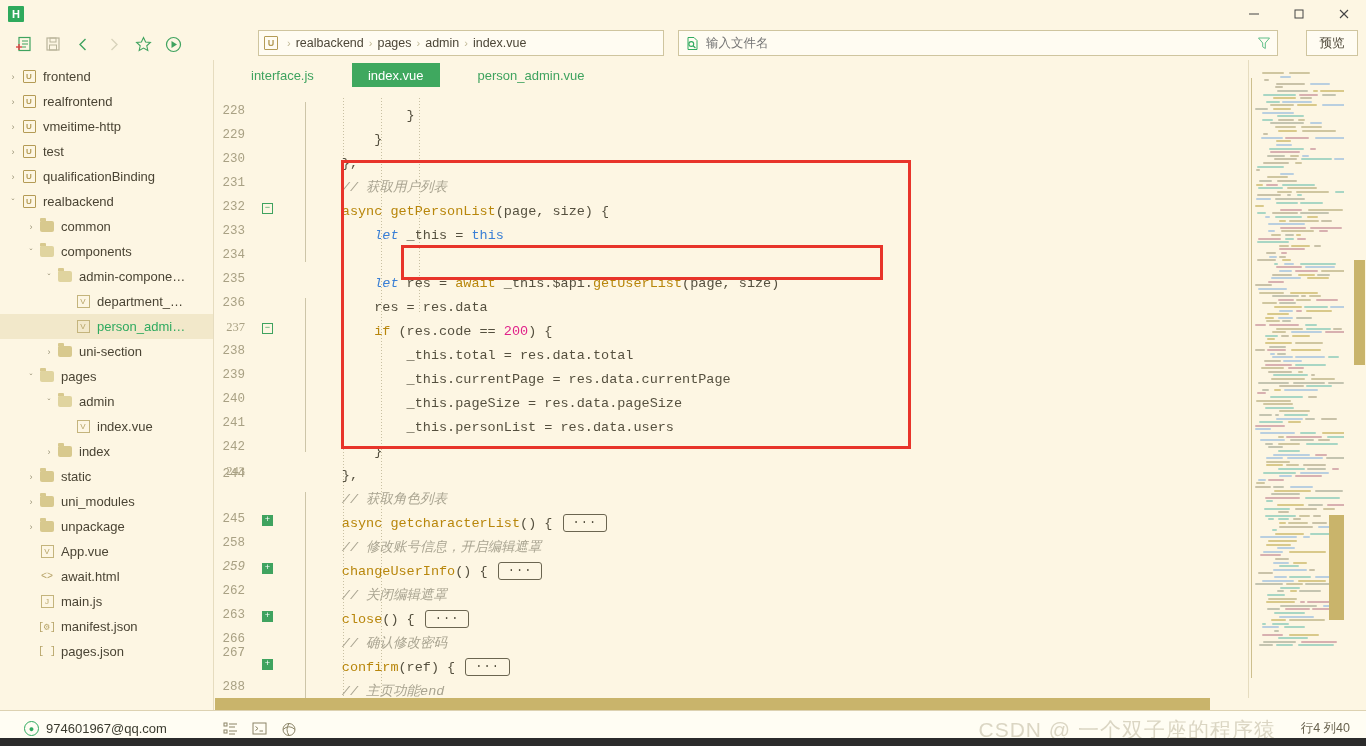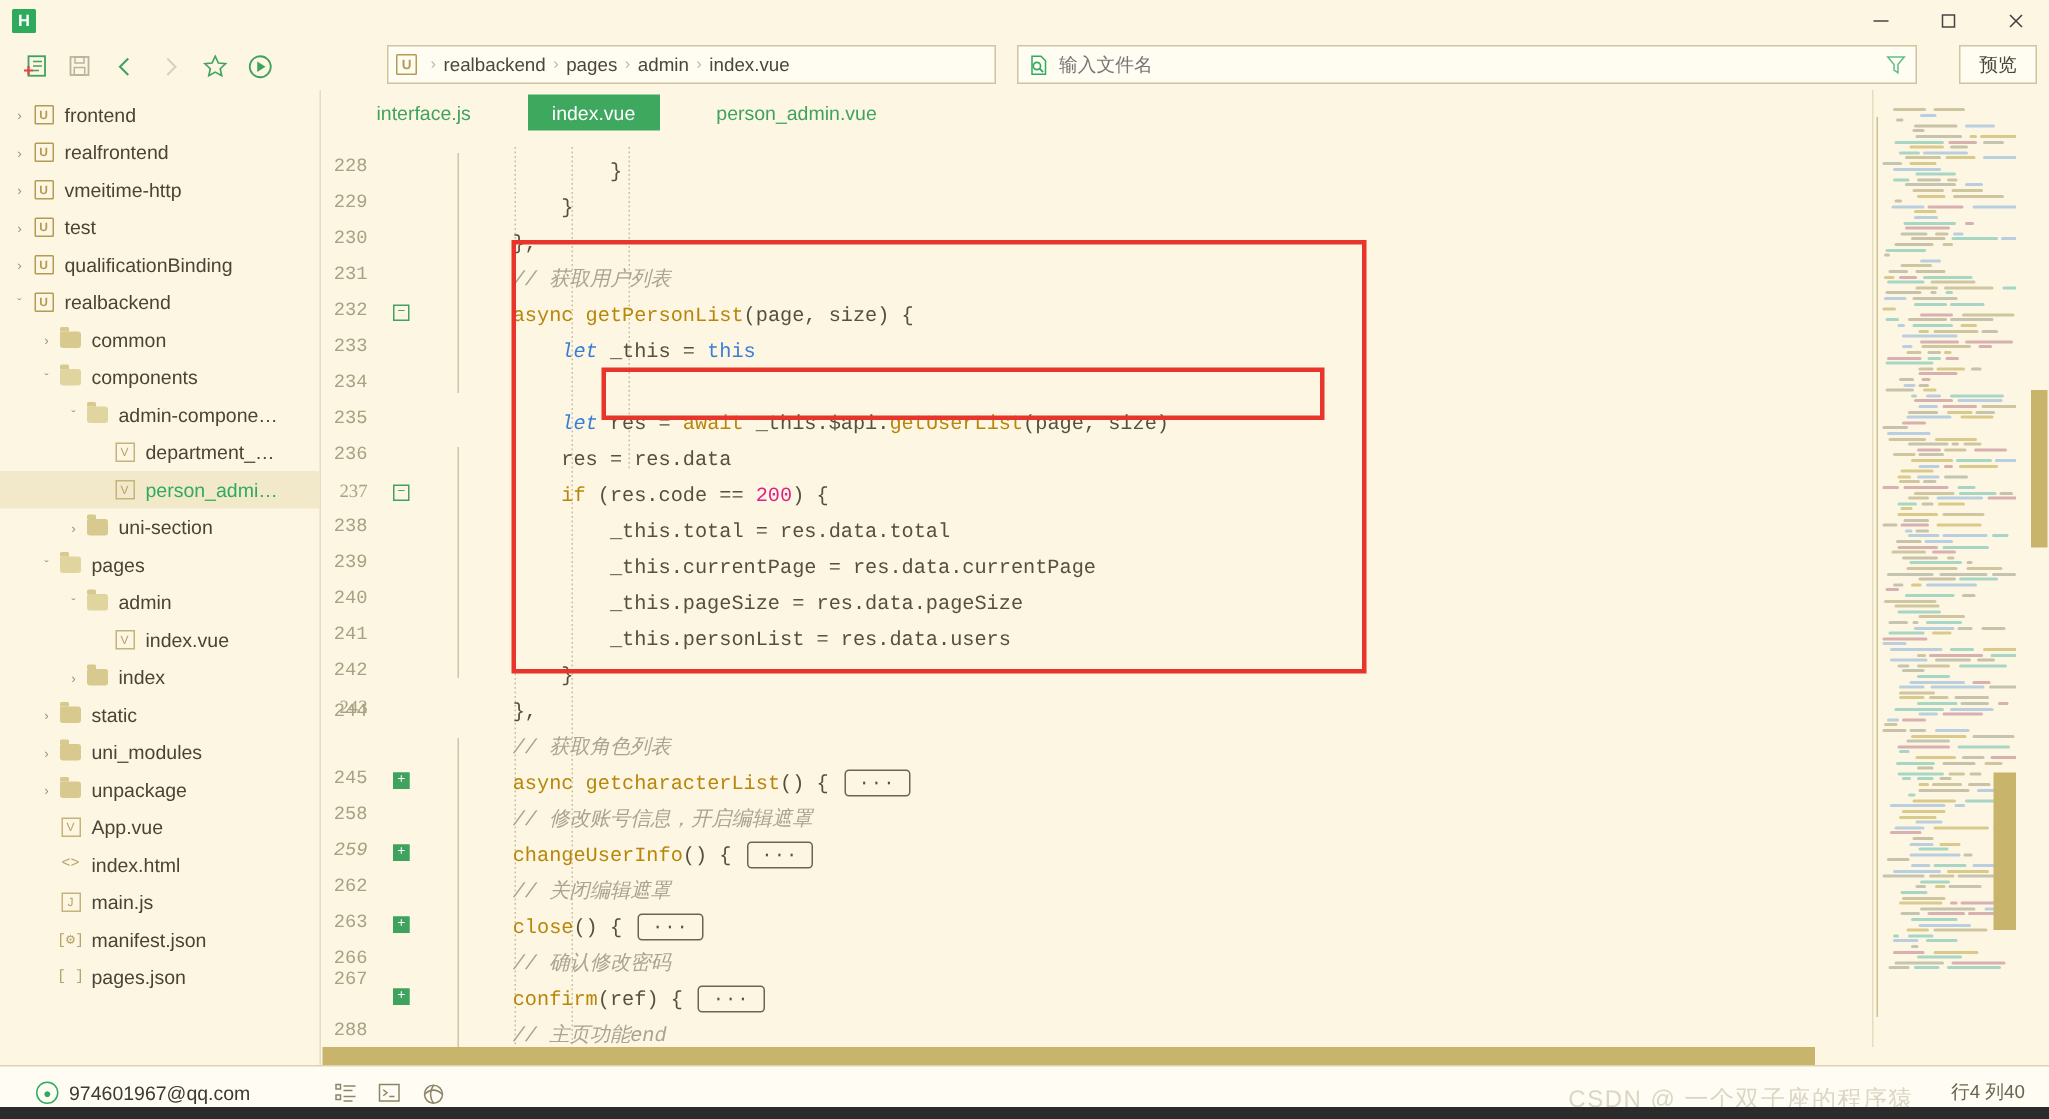--- a/index.html
+++ b/index.html
@@ -215,21 +215,21 @@
     display:flex; align-items:center;
   }
   .sb-user { display:flex; align-items:center; margin-left:24px; gap:7px; font-size:13px; color:#3b3b2f; }
   .sb-avatar {
     width:15px; height:15px; border-radius:50%; border:1.5px solid #2faa5f;
     display:flex; align-items:center; justify-content:center; color:#2faa5f; font-size:9px;
   }
   .sb-icons { display:flex; align-items:center; gap:14px; margin-left:56px; color:#8b8467; }
   .sb-right { position:absolute; right:16px; display:flex; align-items:center; gap:22px; font-size:12.5px; color:#6a6450; }
   .watermark {
-    position:absolute; right:90px; bottom:2px; font-size:16px; color:#cfc9b4;
+    position:absolute; right:90px; bottom:2px; font-size:21px; color:#cfc9b4;
     opacity:.75; white-space:nowrap; pointer-events:none; letter-spacing:1px;
   }
   .taskbar {
     position:absolute; left:0; bottom:0; width:1366px; height:8px; background:#2b2b2b;
   }
   svg { display:block; }
 </style>
 </head>
 <body>
 
@@ -469,21 +469,21 @@
           <span class="ico">
             <span class="ico-v">V</span>
           </span>
           <span class="tree-label">App.vue</span>
         </div>
         <div class="tree-row" style="padding-left: 24px;">
           <span class="arrow none"></span>
           <span class="ico">
             <span class="ico-txt">&lt;&gt;</span>
           </span>
-          <span class="tree-label">index.html</span>
+          <span class="tree-label">await.html</span>
         </div>
         <div class="tree-row" style="padding-left: 24px;">
           <span class="arrow none"></span>
           <span class="ico">
             <span class="ico-v">J</span>
           </span>
           <span class="tree-label">main.js</span>
         </div>
         <div class="tree-row" style="padding-left: 24px;">
           <span class="arrow none"></span>

